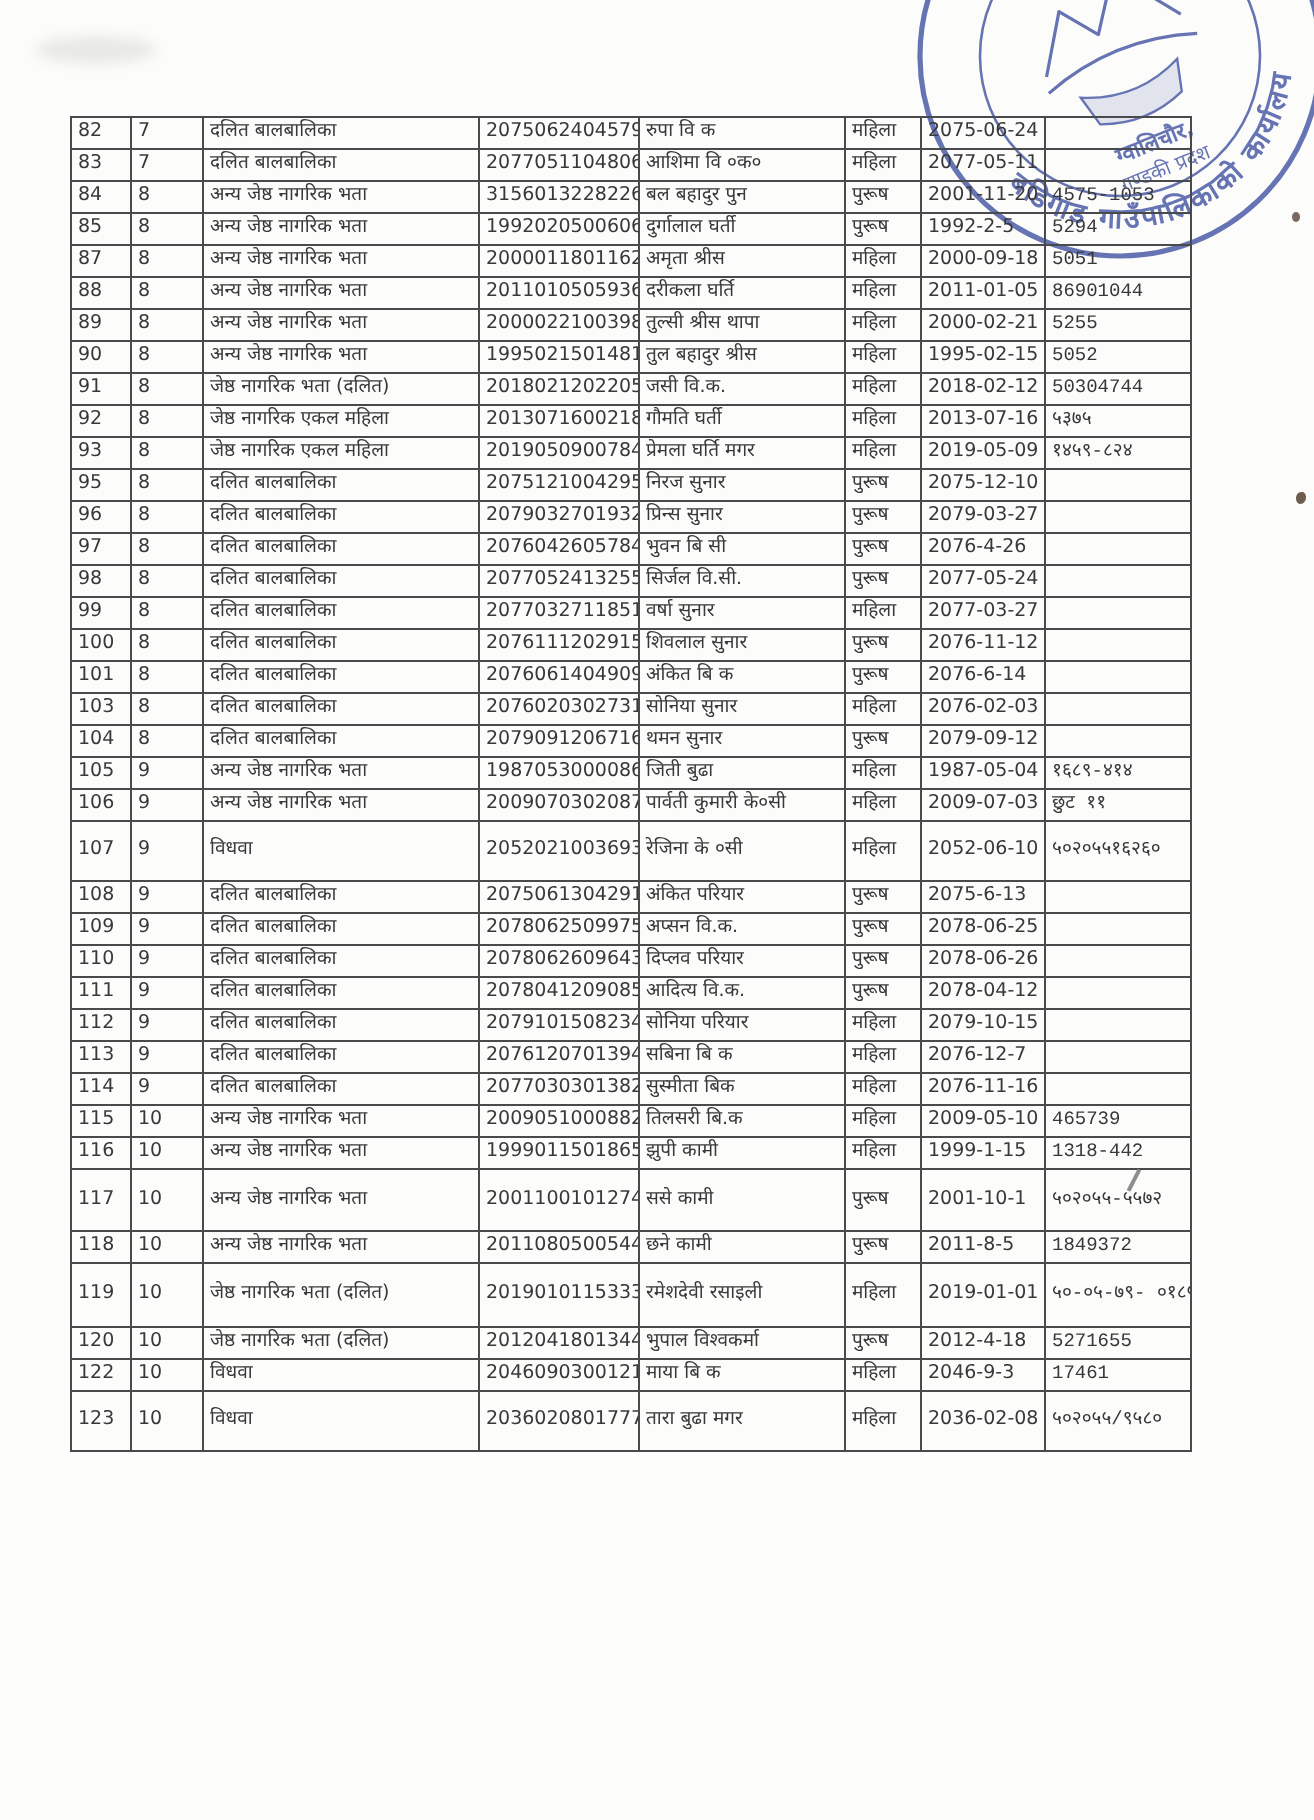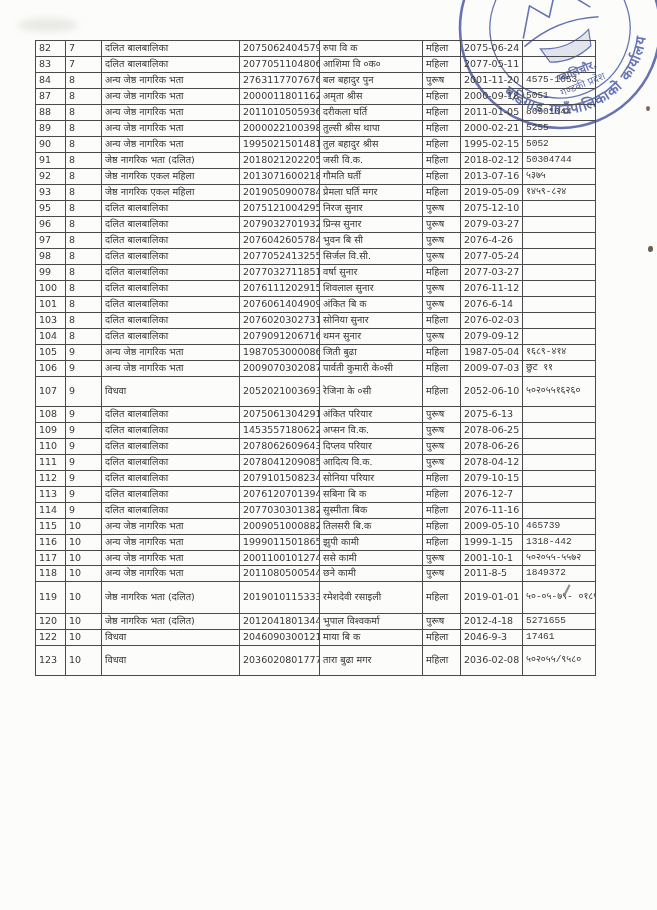--- a/index.html
+++ b/index.html
@@ -6,21 +6,21 @@
   .page{
     position:relative;
     width:657px;height:910px;
     background:#fcfcfa;
     overflow:hidden;
     font-family:"DejaVu Sans",sans-serif;
     color:#38383a;
   }
   
   table.scan{
-    position:absolute;left:35px;top:40px;
+    position:absolute;left:35px;top:58px;
     width:560px;
     border-collapse:collapse;
     table-layout:fixed;
     padding-left:48px;
   }
   table.scan td{
     border:1px solid #4a4a4c;
     padding:1px 3px;
     vertical-align:middle;
     font-size:9.5px;
@@ -113,25 +113,35 @@
           <td class="col-id">2077051104806</td>
           <td class="col-name">आशिमा वि ०क०</td>
           <td class="col-gender">महिला</td>
           <td class="col-date">2077-05-11</td>
           <td class="col-number"></td>
         </tr>
         <tr>
           <td class="col-sn">84</td>
           <td class="col-ward">8</td>
           <td class="col-type">अन्य जेष्ठ नागरिक भता</td>
-          <td class="col-id">2763117707676</td>
+          <td class="col-id">3156013228226</td>
           <td class="col-name">बल बहादुर पुन</td>
           <td class="col-gender">पुरूष</td>
           <td class="col-date">2001-11-20</td>
           <td class="col-number">4575-1053</td>
+        </tr>
+        <tr>
+          <td class="col-sn">85</td>
+          <td class="col-ward">8</td>
+          <td class="col-type">अन्य जेष्ठ नागरिक भता</td>
+          <td class="col-id">1992020500606</td>
+          <td class="col-name">दुर्गालाल घर्ती</td>
+          <td class="col-gender">पुरूष</td>
+          <td class="col-date">1992-2-5</td>
+          <td class="col-number">5294</td>
         </tr>
         <tr>
           <td class="col-sn">87</td>
           <td class="col-ward">8</td>
           <td class="col-type">अन्य जेष्ठ नागरिक भता</td>
           <td class="col-id">2000011801162</td>
           <td class="col-name">अमृता श्रीस</td>
           <td class="col-gender">महिला</td>
           <td class="col-date">2000-09-18</td>
           <td class="col-number">5051</td>
@@ -323,21 +333,21 @@
           <td class="col-id">2075061304291</td>
           <td class="col-name">अंकित परियार</td>
           <td class="col-gender">पुरूष</td>
           <td class="col-date">2075-6-13</td>
           <td class="col-number"></td>
         </tr>
         <tr>
           <td class="col-sn">109</td>
           <td class="col-ward">9</td>
           <td class="col-type">दलित बालबालिका</td>
-          <td class="col-id">1453557180622</td>
+          <td class="col-id">2078062509975</td>
           <td class="col-name">अप्सन वि.क.</td>
           <td class="col-gender">पुरूष</td>
           <td class="col-date">2078-06-25</td>
           <td class="col-number"></td>
         </tr>
         <tr>
           <td class="col-sn">110</td>
           <td class="col-ward">9</td>
           <td class="col-type">दलित बालबालिका</td>
           <td class="col-id">2078062609643</td>
@@ -399,21 +409,21 @@
         <tr>
           <td class="col-sn">116</td>
           <td class="col-ward">10</td>
           <td class="col-type">अन्य जेष्ठ नागरिक भता</td>
           <td class="col-id">1999011501865</td>
           <td class="col-name">झुपी कामी</td>
           <td class="col-gender">महिला</td>
           <td class="col-date">1999-1-15</td>
           <td class="col-number">1318-442</td>
         </tr>
-        <tr style="height: 15px;">
+        <tr style="height: 31px;">
           <td class="col-sn">117</td>
           <td class="col-ward">10</td>
           <td class="col-type">अन्य जेष्ठ नागरिक भता</td>
           <td class="col-id">2001100101274</td>
           <td class="col-name">ससे कामी</td>
           <td class="col-gender">पुरूष</td>
           <td class="col-date">2001-10-1</td>
           <td class="col-number">५०२०५५-५५७२</td>
         </tr>
         <tr>

